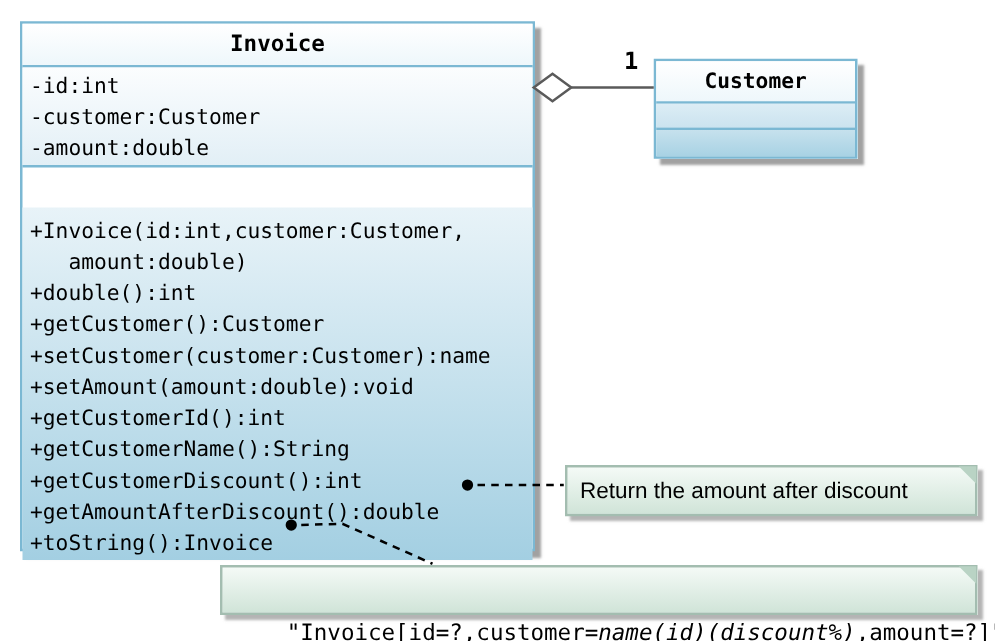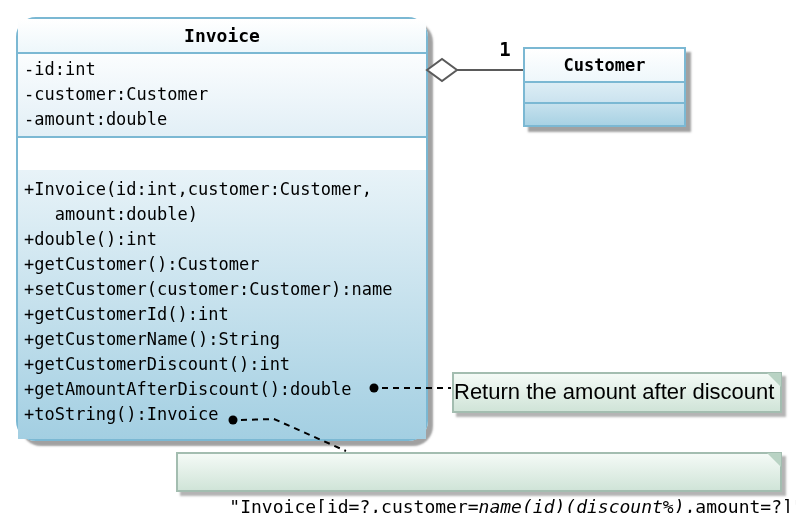--- a/index.html
+++ b/index.html
@@ -15,21 +15,21 @@
   
   .uml-class {
     position: absolute;
     box-sizing: border-box;
     border: 2px solid #7bb8d3;
     display: flex;
     flex-direction: column;
     box-shadow: 5px 5px 2px rgba(130,130,130,0.75);
     z-index: 2;
   }
-  #invoice-class { left: 16px; top: 17px; width: 412px; height: 424px; border-radius: 20px; }
+  #invoice-class { left: 16px; top: 17px; width: 412px; height: 424px; }
   #customer-class { left: 523px; top: 47px; width: 163px; height: 80px; }
 
   .class-title {
     text-align: center;
     font-weight: bold;
     font-size: 18px;
     color: #000000;
     border-bottom: 2px solid #7bb8d3;
     background: linear-gradient(#ffffff, #eef7fb);
   }
@@ -83,22 +83,23 @@
     box-sizing: border-box;
     border: 2px solid #a3bdb0;
     background: linear-gradient(#f4faf6, #d0e4d8);
     box-shadow: 4px 4px 2px rgba(140,140,140,0.65);
     z-index: 4;
     color: #000000;
   }
   #discount-note {
     left: 452px; top: 372px; width: 330px; height: 41px;
     font-family: "Liberation Sans", sans-serif;
-    font-size: 22px;
+    font-size: 18px;
     line-height: 36px;
+    padding-left: 10px;
     white-space: nowrap;
   }
   #tostring-note {
     left: 176px; top: 452px; width: 606px; height: 40px;
     font-size: 18px;
     line-height: 35px;
     padding-left: 8px;
     white-space: pre;
   }
   .note-fold {
@@ -129,20 +130,21 @@
       <div class="code-line">-id:int</div>
         <div class="code-line">-customer:Customer</div>
         <div class="code-line">-amount:double</div>
     </div>
     <div class="method-compartment">
       <div class="code-line">+Invoice(id:int,customer:Customer,</div>
         <div class="code-line">   amount:double)</div>
         <div class="code-line">+double():int</div>
         <div class="code-line">+getCustomer():Customer</div>
         <div class="code-line">+setCustomer(customer:Customer):name</div>
+        <div class="code-line">+setAmount(amount:double):void</div>
         <div class="code-line">+getCustomerId():int</div>
         <div class="code-line">+getCustomerName():String</div>
         <div class="code-line">+getCustomerDiscount():int</div>
         <div class="code-line">+getAmountAfterDiscount():double</div>
         <div class="code-line">+toString():Invoice</div>
     </div>
   </div>
 
   <div id="customer-class" class="uml-class">
     <div class="class-title">Customer</div>

